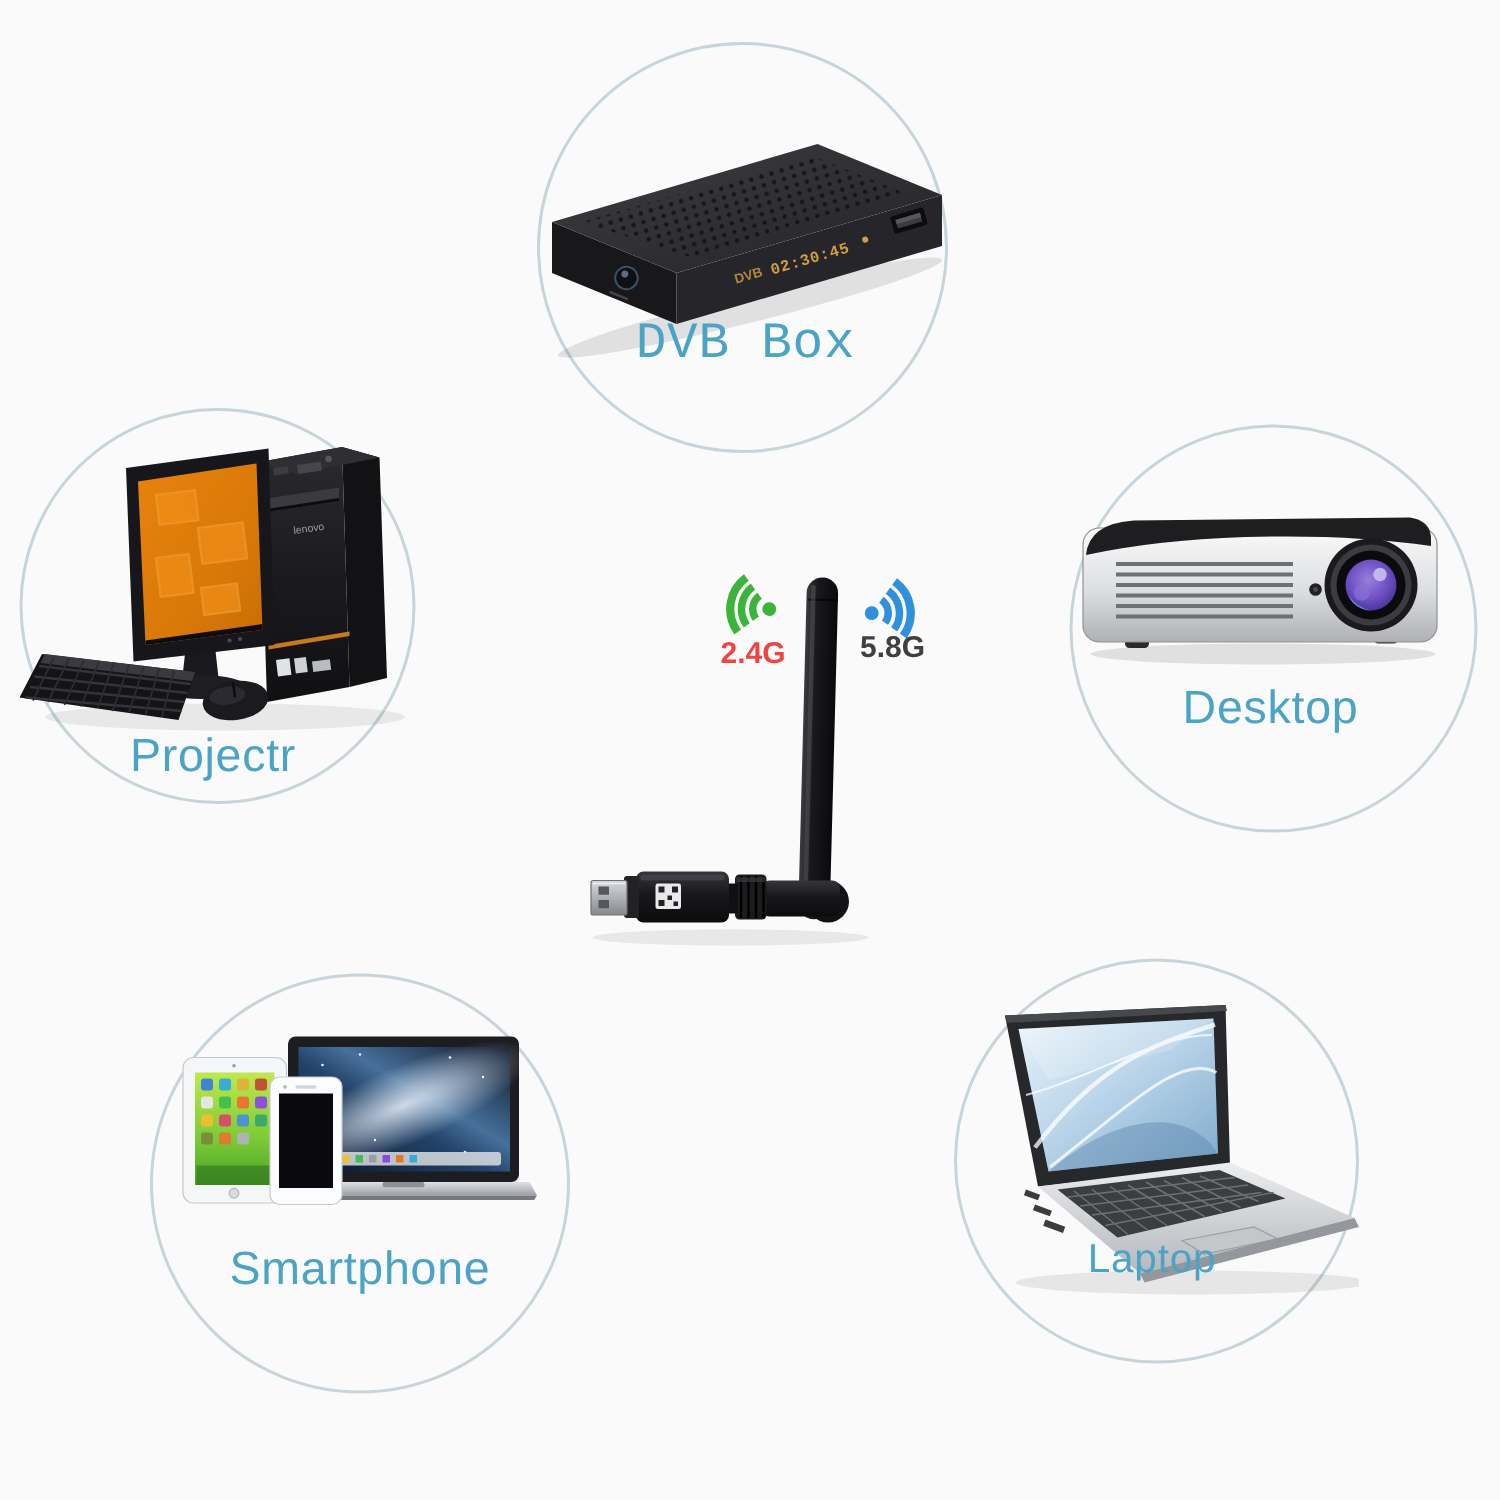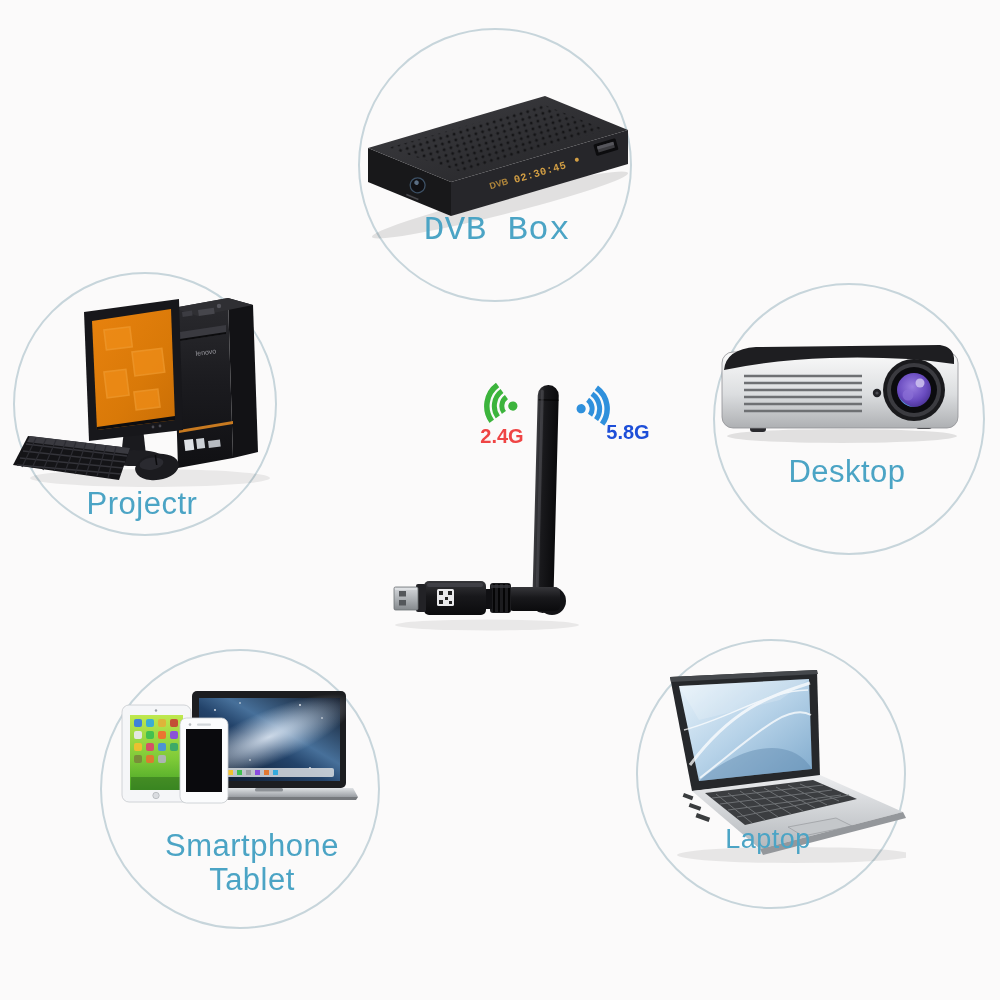--- a/index.html
+++ b/index.html
@@ -12,25 +12,25 @@
     background:transparent;box-sizing:border-box;
   }
   .devsvg{position:absolute;}
   .cat-label{
     position:absolute;color:#4ba4c5;text-align:center;white-space:nowrap;
     transform:translateX(-50%);letter-spacing:0.5px;line-height:1.1;
   }
   .lbl-dvb{left:497px;top:212px;font-size:34px;font-family:Liberation Mono, monospace;}
   .lbl-desktop{left:142px;top:487px;font-size:31px;}
   .lbl-projector{left:847px;top:455px;font-size:31px;}
-  .lbl-smart{left:252px;top:829px;font-size:31px;}
+  .lbl-smart{left:240px;top:829px;font-size:31px;}
   .lbl-laptop{left:768px;top:825px;font-size:27px;}
   .band-label{position:absolute;font-weight:bold;font-size:20px;transform:translateX(-50%);}
   .band-24{left:502px;top:425px;color:#ef4444;}
-  .band-58{left:628px;top:421px;color:#1d4ed8;}
+  .band-58{left:595px;top:421px;color:#404040;}
 </style>
 </head>
 <body>
 
 <div id="stage">
 
   <div class="circle" style="left:358px;top:28px;width:274px;height:274px"></div>
   <div class="circle" style="left:13px;top:272px;width:264px;height:264px"></div>
   <div class="circle" style="left:713px;top:283px;width:272px;height:272px"></div>
   <div class="circle" style="left:100px;top:649px;width:280px;height:280px"></div>
@@ -269,21 +269,20 @@
 
     <g>
       <rect x="180" y="718" width="48" height="85" rx="6.5" fill="#fbfcfd" stroke="#c6cace" stroke-width="0.8"></rect>
       <rect x="197" y="723.5" width="14" height="2.3" rx="1.1" fill="#d2d6da"></rect>
       <circle cx="190" cy="724.6" r="1.3" fill="#b8bcc0"></circle>
       <rect x="186" y="729" width="36" height="63" fill="#0a0a0d"></rect>
     </g>
   </svg>
   <div class="cat-label lbl-smart">
     <div>Smartphone</div>
-    <div>Tablet</div>
   </div>
 
   <svg class="devsvg" style="left:636px;top:639px" width="270" height="270" viewBox="636 639 270 270">
     <defs>
       <linearGradient id="lapScr" x1="0" y1="0" x2="1" y2="1">
         <stop offset="0" stop-color="#eaf4fb"></stop>
           <stop offset="0.5" stop-color="#b6d2e8"></stop>
           <stop offset="1" stop-color="#7ea9cc"></stop>
       </linearGradient>
       <linearGradient id="lapDeck" x1="0" y1="0" x2="0" y2="1">

